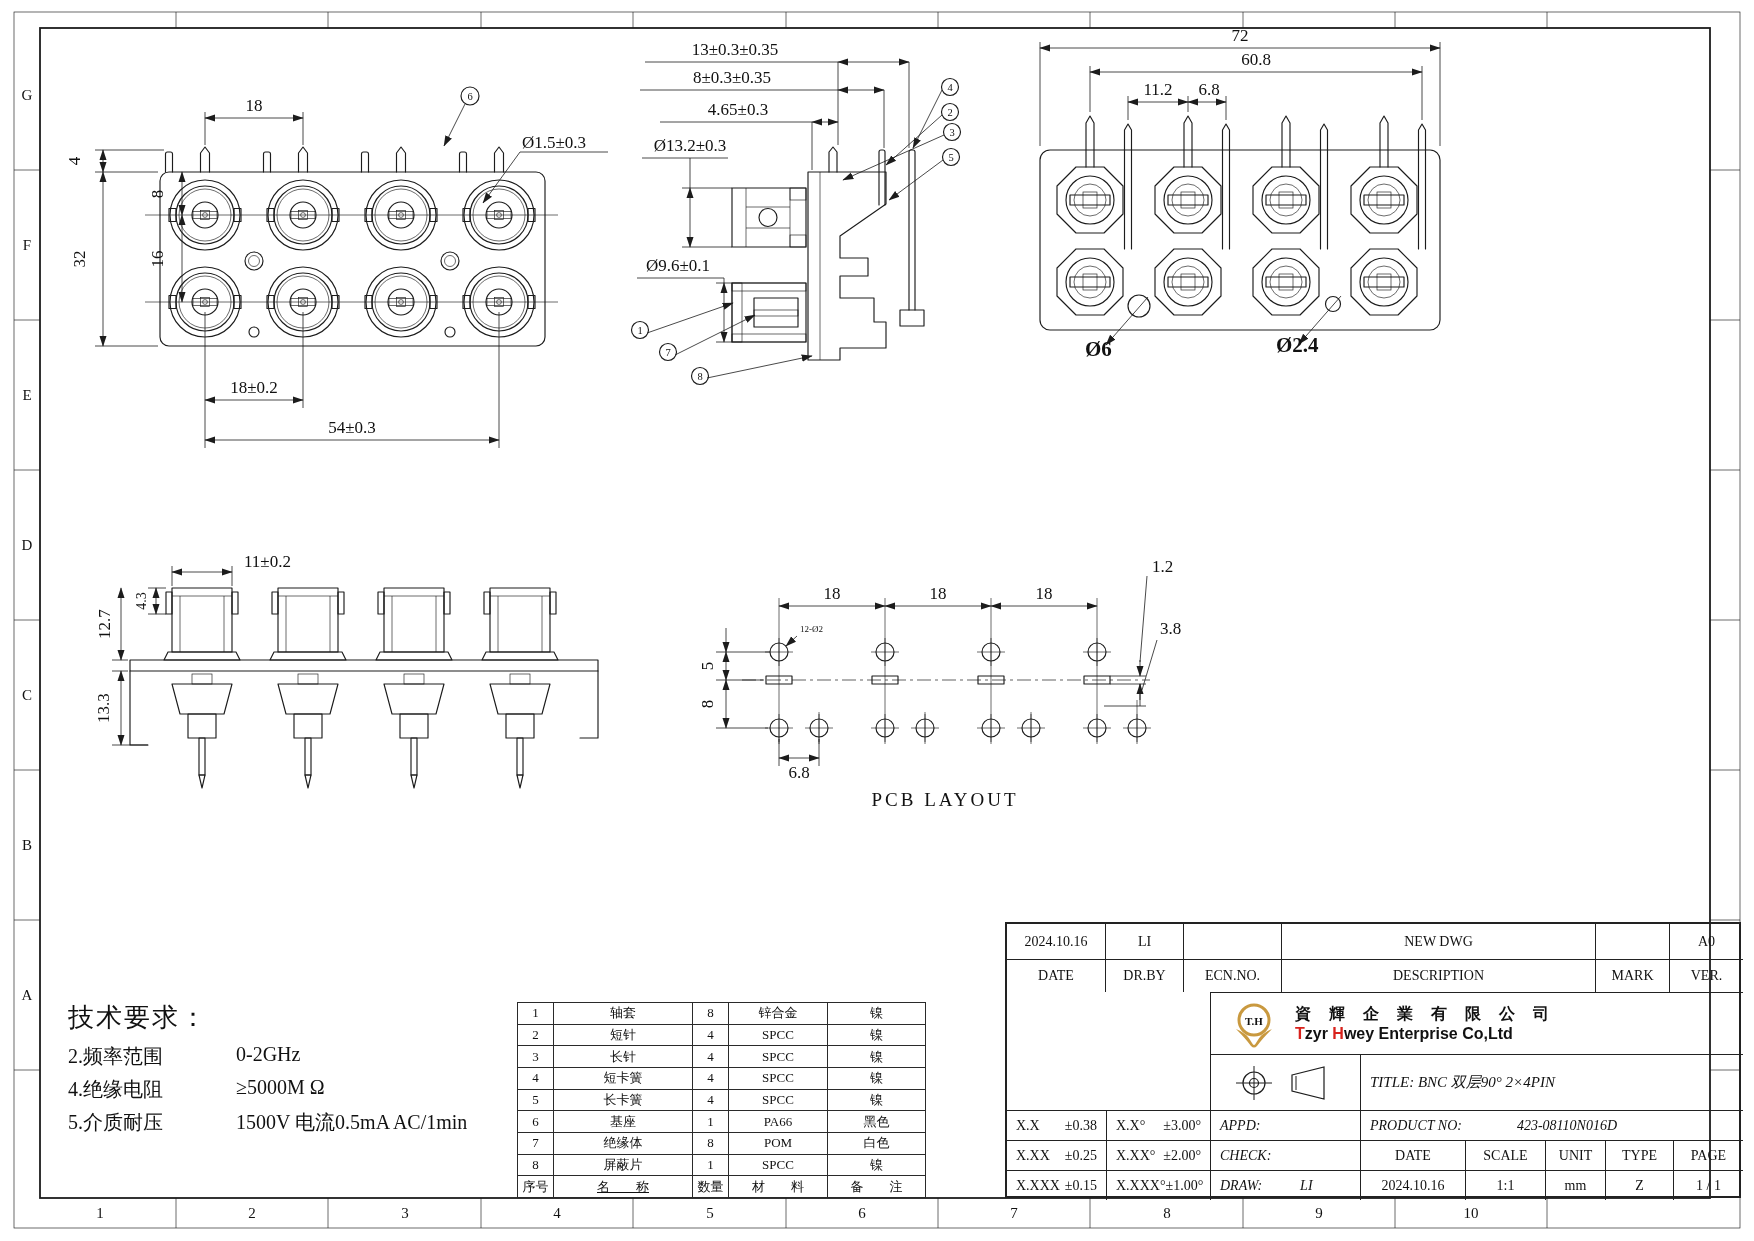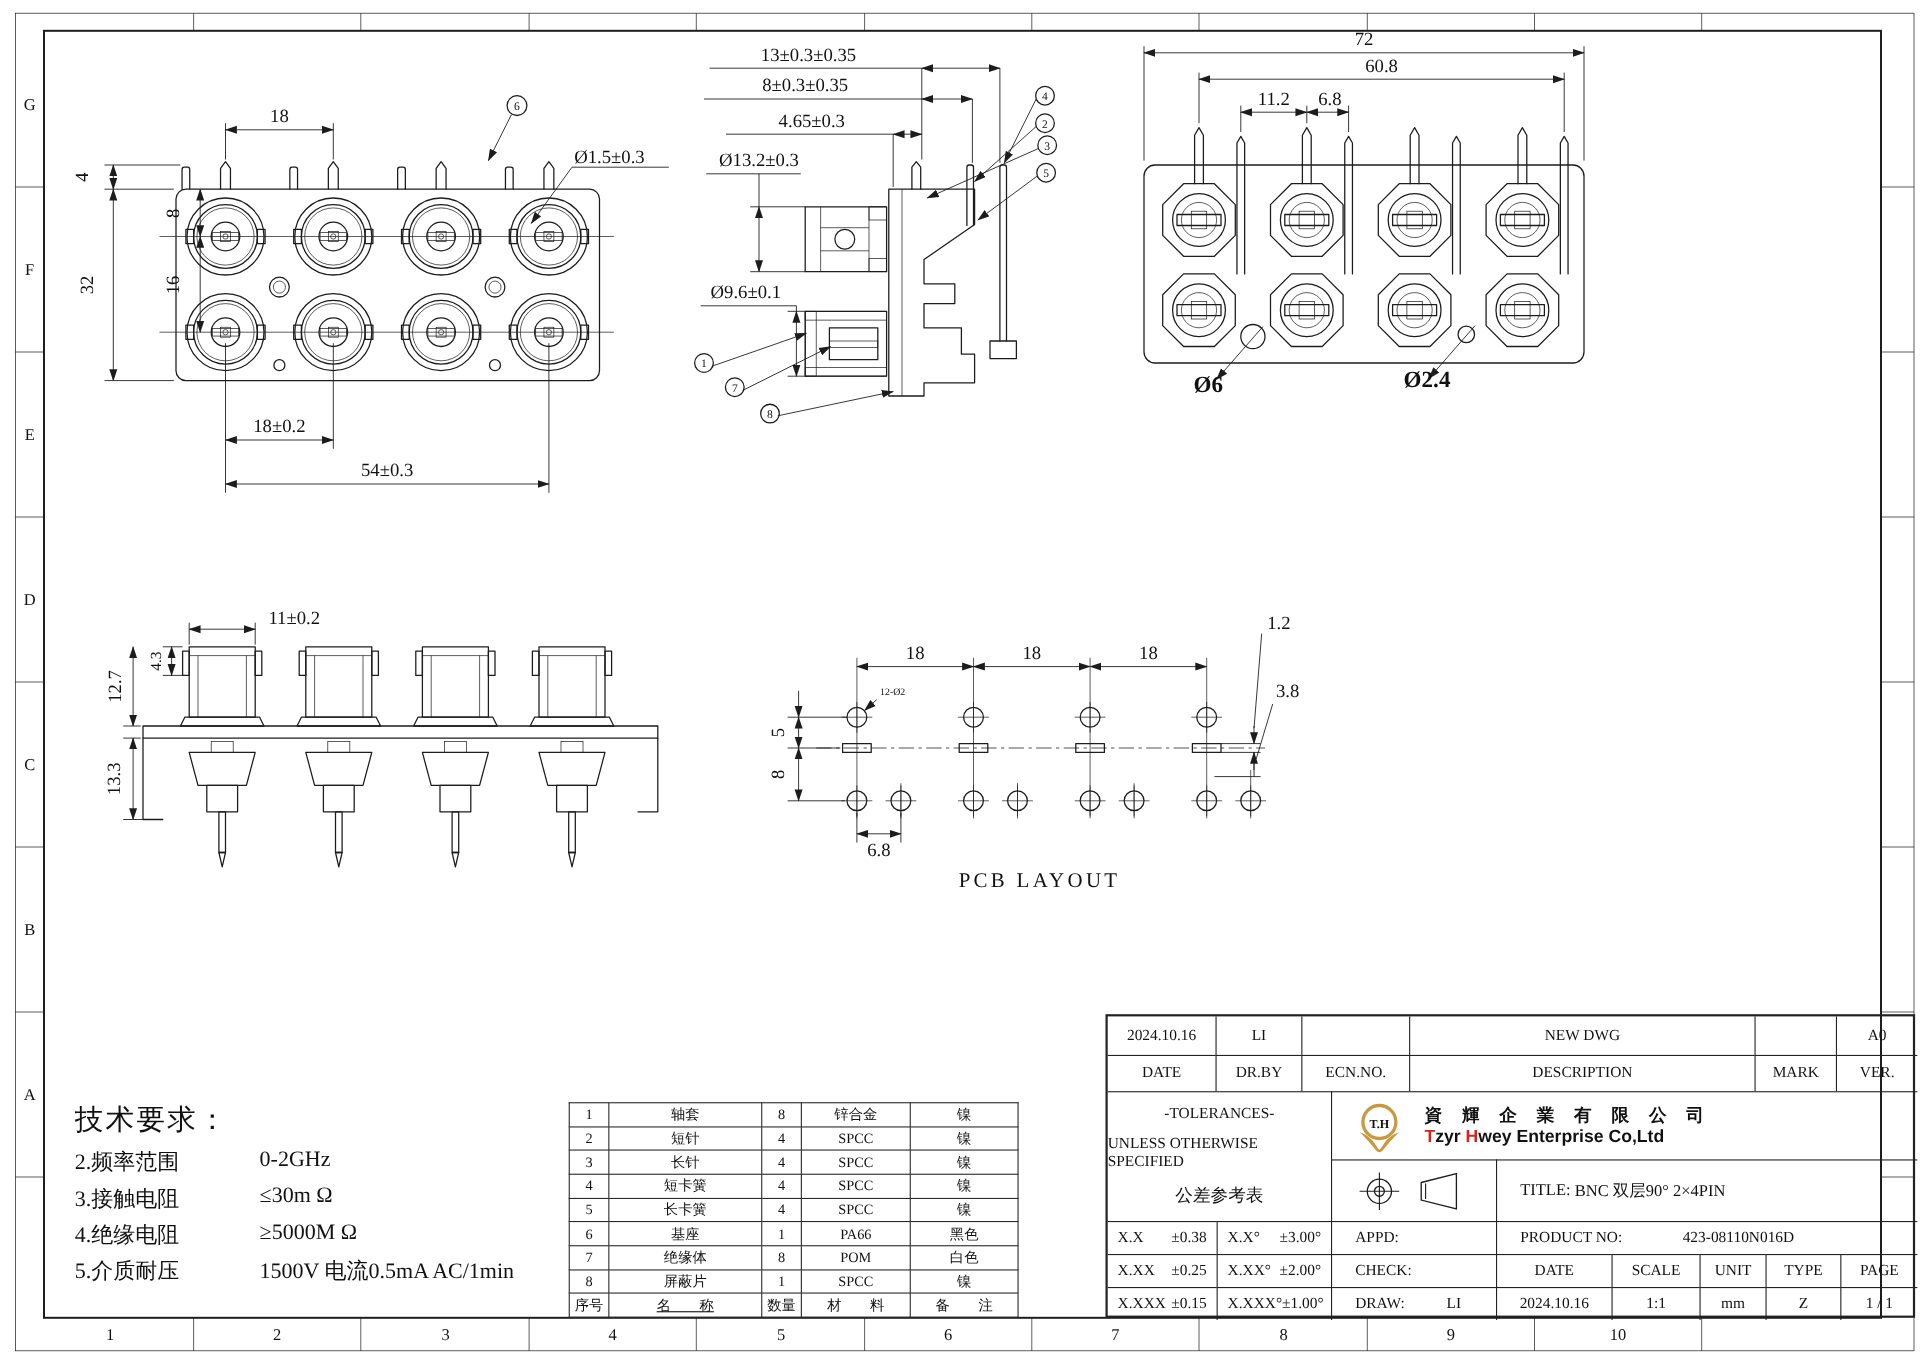--- a/index.html
+++ b/index.html
@@ -24,21 +24,21 @@
   #techreq .ln .lb{width:168px;}
   
   #bom{left:517px;top:1002px;width:404px;height:196px;border-collapse:collapse;table-layout:fixed;}
   #bom td{border:1px solid #2a2a2a;font-size:13px;text-align:center;padding:0;height:20px;
           overflow:hidden;white-space:nowrap;}
   
   #tb{left:974px;top:922px;width:736px;height:276px;border:2px solid #222;box-sizing:border-box;margin-left:31px;}
   #tb .c{position:absolute;box-sizing:border-box;border-left:1px solid #222;border-top:1px solid #222;
          display:flex;align-items:center;justify-content:center;font-size:14px;}
   #tb .nl{border-left:none;} #tb .nt{border-top:none;}
-  #tb .lft{justify-content:flex-start;padding-left:21px;}
+  #tb .lft{justify-content:flex-start;padding-left:9px;font-style:italic;}
   .tolrow{display:flex;width:100%;justify-content:space-between;padding:0 9px;box-sizing:border-box;}
   #company-cn{font-size:16px;font-weight:bold;letter-spacing:7px;white-space:nowrap;}
   #company-en{font-size:16px;font-weight:bold;font-family:"Liberation Sans",sans-serif;white-space:nowrap;}
 </style>
 </head>
 <body>
 
 <div id="page">
 
 <svg id="cad" width="1754" height="1241" viewBox="0 0 1754 1241">
@@ -431,24 +431,20 @@
   </g>
 </svg>
 
 <div id="techreq" class="ov">
   <div class="h">技术要求：</div>
   <div class="ln">
     <span class="lb">2.频率范围</span>
     <span>0-2GHz</span>
   </div>
   <div class="ln">
-    <span class="lb">3.接触电阻</span>
-    <span>≤30m Ω</span>
-  </div>
-  <div class="ln">
     <span class="lb">4.绝缘电阻</span>
     <span>≥5000M Ω</span>
   </div>
   <div class="ln">
     <span class="lb">5.介质耐压</span>
     <span>1500V 电流0.5mA  AC/1min</span>
   </div>
 </div>
 
 <table id="bom" class="ov">
@@ -527,25 +523,20 @@
   <div class="c nt" style="left:274px;top:0;width:314px;height:35px">NEW DWG</div>
   <div class="c nt" style="left:588px;top:0;width:74px;height:35px"></div>
   <div class="c nt" style="left:662px;top:0;width:74px;height:35px">A0</div>
   <div class="c nl" style="left:0;top:35px;width:98px;height:33px">DATE</div>
   <div class="c" style="left:98px;top:35px;width:78px;height:33px">DR.BY</div>
   <div class="c" style="left:176px;top:35px;width:98px;height:33px">ECN.NO.</div>
   <div class="c" style="left:274px;top:35px;width:314px;height:33px">DESCRIPTION</div>
   <div class="c" style="left:588px;top:35px;width:74px;height:33px">MARK</div>
   <div class="c" style="left:662px;top:35px;width:74px;height:33px">VER.</div>
 
-  <div class="c nl" style="left:0;top:68px;width:203px;height:118px;flex-direction:column;justify-content:space-evenly">
-    <div>-TOLERANCES-</div>
-    <div>UNLESS OTHERWISE SPECIFIED</div>
-    <div style="font-size:16px">公差参考表</div>
-  </div>
 
   <div class="c" style="left:203px;top:68px;width:533px;height:62px;justify-content:flex-start;padding-left:18px">
     <svg width="50" height="50" viewBox="0 0 50 50">
       <circle cx="25" cy="21" r="15" fill="none" stroke="#c9993f" stroke-width="3"></circle>
       <text x="25" y="26" text-anchor="middle" style="font:bold 11px 'Liberation Serif',serif" fill="#c9993f">T.H</text>
       <path d="M7,30 Q18,34 23,44 Q24,46 25,46 Q26,46 27,44 Q32,34 43,30 Q33,40 28,47 Q25,50 22,47 Q17,40 7,30 Z" fill="#c9993f"></path>
     </svg>
     <div style="margin-left:16px">
       <div id="company-cn">資 輝 企 業 有 限 公 司</div>
       <div id="company-en"><span style="color: rgb(216, 34, 28);">T</span><span>zyr </span><span style="color: rgb(216, 34, 28);">H</span><span>wey Enterprise Co,Ltd</span></div>

